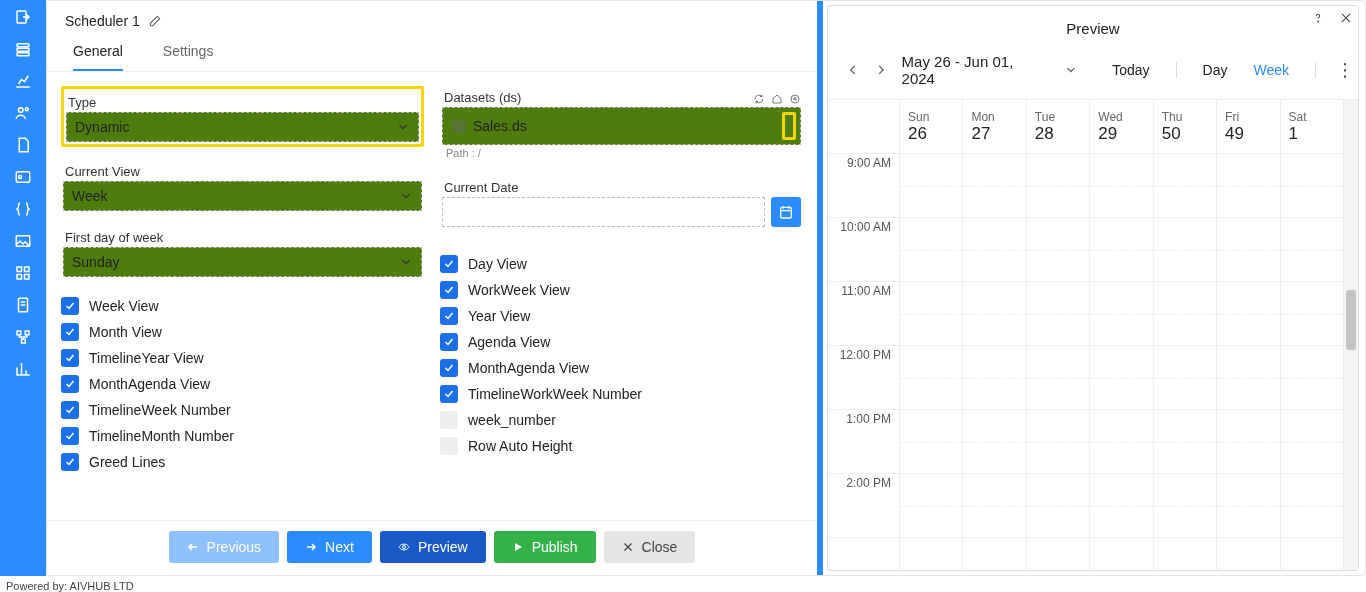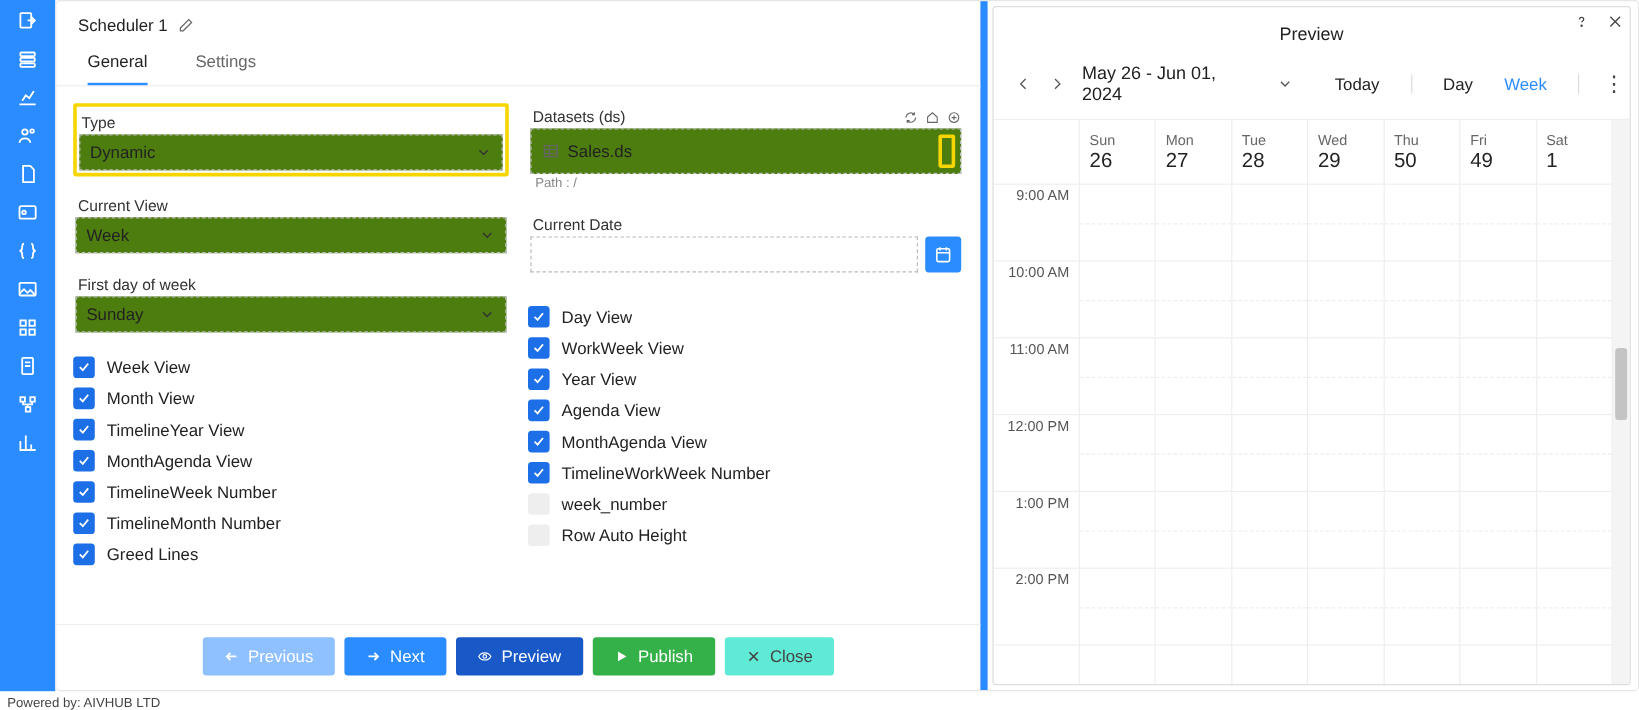--- a/index.html
+++ b/index.html
@@ -52,21 +52,21 @@
 .cbox.off { background: #eee; }
 .cbox svg { width: 12px; height: 12px; color: #fff; }
 .check-label { font-size: 14px; color: #222; }
 
 .footer-btns { display: flex; gap: 8px; justify-content: center; padding: 10px 0 12px 0; border-top: 1px solid #eee; }
 .btn { display: flex; align-items: center; gap: 8px; padding: 8px 18px; border-radius: 3px; font-size: 14px; cursor: pointer; }
 .btn.prev { background: #8fc0ff; color: #fff; }
 .btn.next { background: #2b8cff; color: #fff; }
 .btn.preview { background: #1858c7; color: #fff; }
 .btn.publish { background: #35b14a; color: #fff; }
-.btn.close { background: #5eead4; color: #444; }
+.btn.close { background: #e5e5e5; color: #444; }
 .btn .bic { width: 12px; height: 12px; }
 
 .preview-title { text-align: center; font-size: 15px; padding: 14px 0 10px 0; color: #222; }
 .cal-toolbar { display: flex; align-items: center; padding: 6px 18px 12px 18px; gap: 14px; border-bottom: 1px solid #eee; }
 .nav-btn { width: 14px; height: 14px; color: #555; cursor: pointer; }
 .date-range { font-size: 15px; color: #222; display: flex; align-items: center; gap: 16px; }
 .cal-toolbar .spacer { flex: 1; }
 .view-link { font-size: 14px; color: #222; cursor: pointer; padding: 0 6px; }
 .view-link.active { color: #2b8cff; }
 .sep { width: 1px; height: 16px; background: #ddd; margin: 0 6px; }

